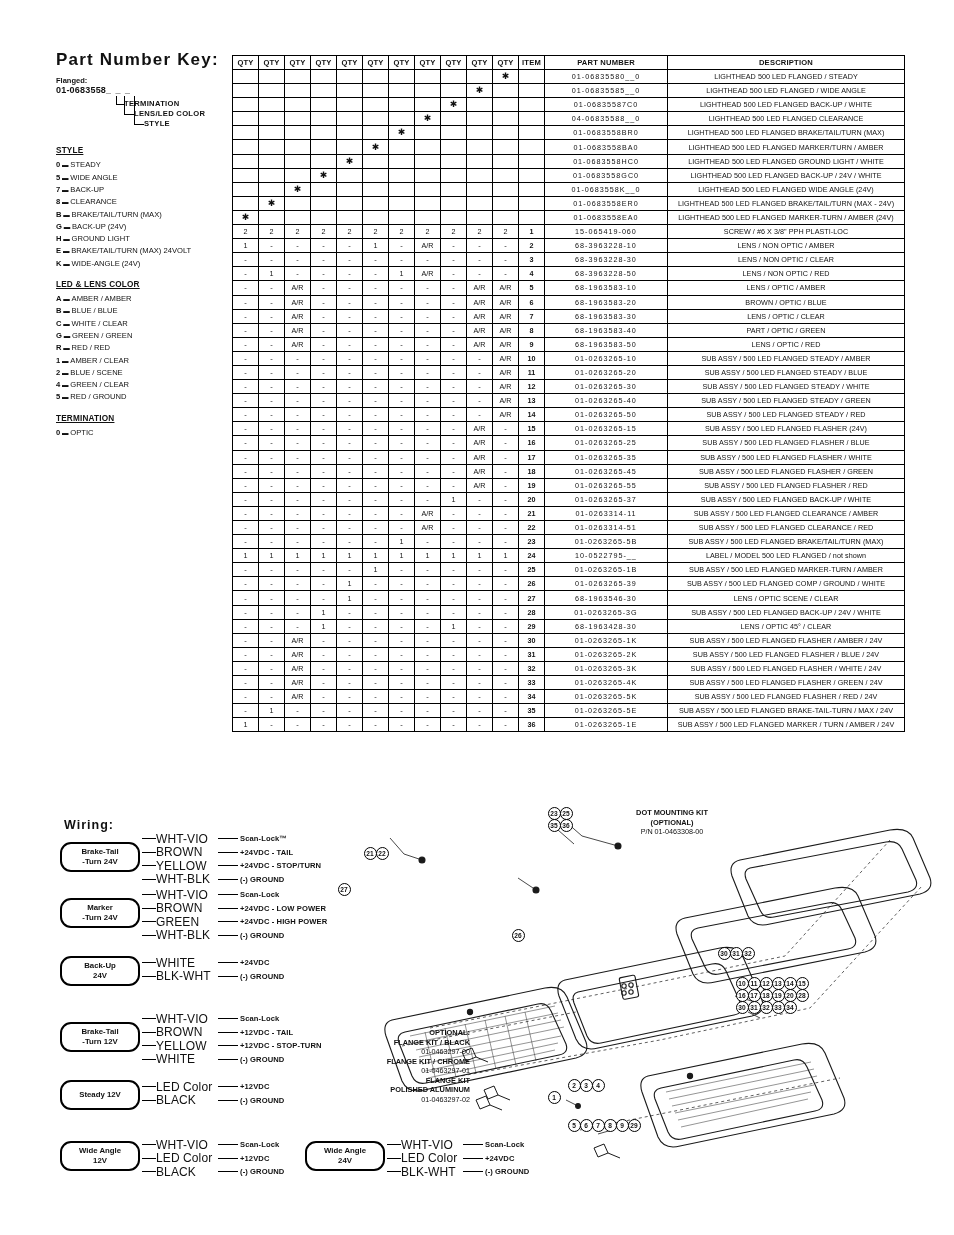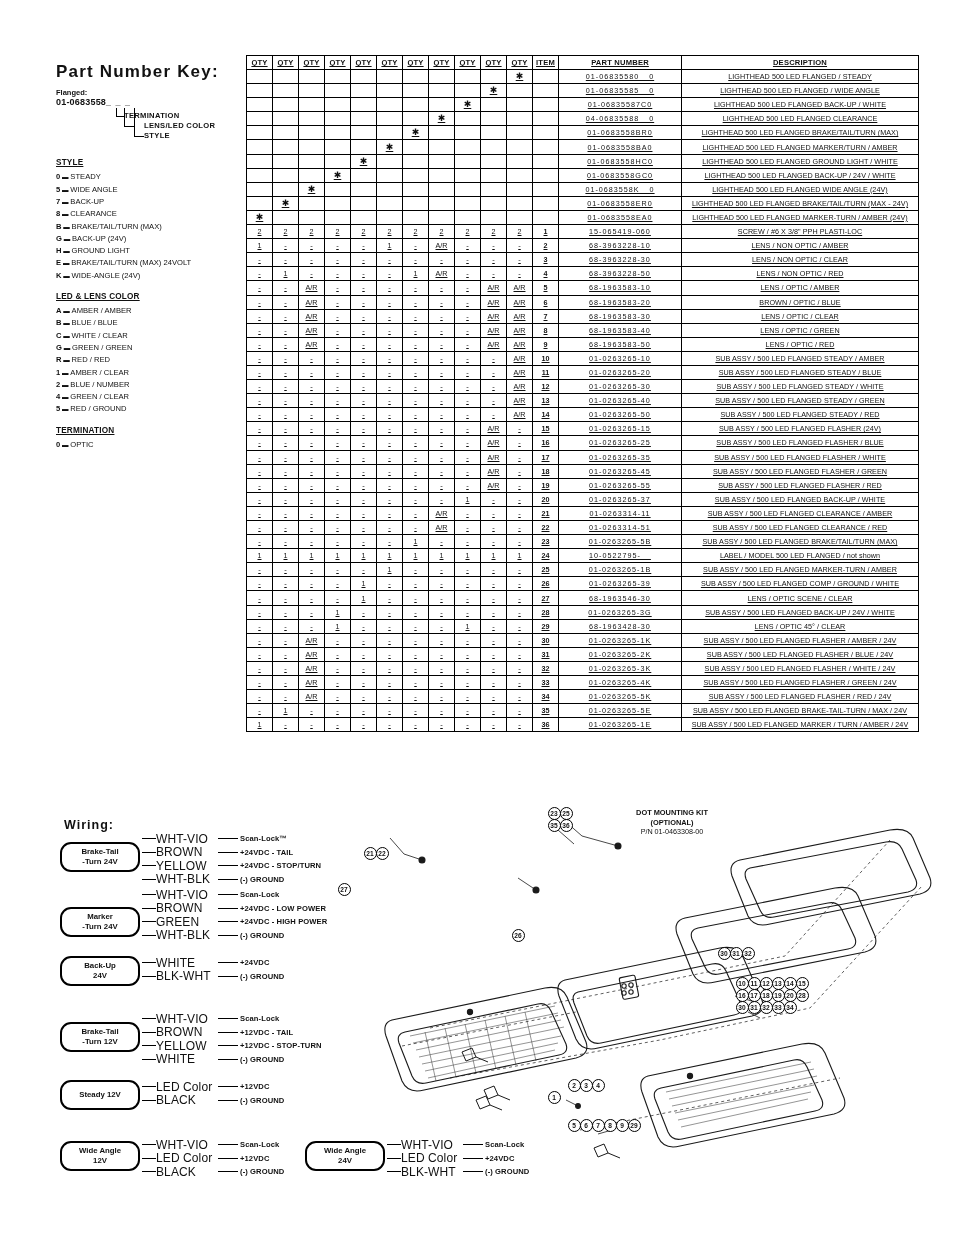--- a/index.html
+++ b/index.html
@@ -8,37 +8,37 @@
     width: 954px; height: 1235px;
     background: #ffffff;
     font-family: "Liberation Sans", sans-serif;
     color: #111;
     position: relative;
     overflow: hidden;
   }
 
   
   #key-panel { position:absolute; left:56px; top:50px; width:185px; }
-  .key-title { font-size:17px; font-weight:bold; letter-spacing:1.2px; margin:12px 0 6px 0; }
+  .key-title { font-size:17px; font-weight:bold; letter-spacing:1.2px; margin:0 0 6px 0; }
   .flanged-lbl { font-size:7.5px; font-weight:bold; line-height:1.25; }
   .flanged-num { font-size:9px; font-weight:bold; letter-spacing:0.2px; }
   .pn-under { letter-spacing:1px; font-weight:bold; }
 
   .bracket-block { position:relative; height:40px; margin-top:1px; }
   .bracket-block .lead { position:absolute; border-left:1.6px solid #000; }
   .bracket-block .horiz { position:absolute; border-top:1.6px solid #000; }
   .bl { position:absolute; font-size:7.6px; font-weight:bold; letter-spacing:0.3px; }
 
   .sec-head { font-size:8.2px; font-weight:bold; text-decoration:underline; margin:10px 0 4px 0; letter-spacing:0.2px;}
   .kv { font-size:7.6px; line-height:1.62; }
   .kv b { font-weight:bold; }
   .kv .eq { font-size:6.5px; }
 
   
-  #parts-table-wrap { position:absolute; left:246px; top:55px; width:652px;text-decoration:underline; }
+  #parts-table-wrap { position:absolute; left:232px; top:55px; width:652px; }
   table.parts { border-collapse:collapse; width:652px; table-layout:fixed; }
   table.parts th, table.parts td {
     border:1px solid #000; padding:0; margin:0;
     font-size:7.2px; text-align:center; height:14.1px; line-height:13px;
     vertical-align:middle;
   }
   table.parts th { font-weight:bold; font-size:7.6px; height:13px; letter-spacing:0.2px;}
   col.qty { width:26px; }
   col.item { width:26px; }
   col.pn { width:123px; }
@@ -87,21 +87,21 @@
     <span>01-0683558</span><span class="pn-under">_ _ _</span>
   </div>
 
   <div class="bracket-block">
     <div class="lead" style="left:78px; top:0px; height:28px;"></div>
     <div class="horiz" style="left:78px; top:28px; width:10px;"></div>
     <div class="bl" style="left:88px; top:23px;">STYLE</div>
 
     <div class="lead" style="left:68px; top:0px; height:18px;"></div>
     <div class="horiz" style="left:68px; top:18px; width:10px;"></div>
-    <div class="bl" style="left:88px; top:13px;">LENS/LED COLOR</div>
+    <div class="bl" style="left:78px; top:13px;">LENS/LED COLOR</div>
 
     <div class="lead" style="left:60px; top:0px; height:8px;"></div>
     <div class="horiz" style="left:60px; top:8px; width:8px;"></div>
     <div class="bl" style="left:68px; top:3px;">TERMINATION</div>
   </div>
 
   <div class="sec-head">STYLE</div>
   <div id="style-list">
       <div class="kv"><b>0</b><span class="eq"> ▬ </span><span>STEADY</span></div>
       <div class="kv"><b>5</b><span class="eq"> ▬ </span><span>WIDE ANGLE</span></div>
@@ -115,21 +115,21 @@
     </div>
 
   <div class="sec-head">LED &amp; LENS COLOR</div>
   <div id="color-list">
       <div class="kv"><b>A</b><span class="eq"> ▬ </span><span>AMBER / AMBER</span></div>
       <div class="kv"><b>B</b><span class="eq"> ▬ </span><span>BLUE / BLUE</span></div>
       <div class="kv"><b>C</b><span class="eq"> ▬ </span><span>WHITE / CLEAR</span></div>
       <div class="kv"><b>G</b><span class="eq"> ▬ </span><span>GREEN / GREEN</span></div>
       <div class="kv"><b>R</b><span class="eq"> ▬ </span><span>RED / RED</span></div>
       <div class="kv"><b>1</b><span class="eq"> ▬ </span><span>AMBER / CLEAR</span></div>
-      <div class="kv"><b>2</b><span class="eq"> ▬ </span><span>BLUE / NUMBER</span></div>
+      <div class="kv"><b>2</b><span class="eq"> ▬ </span><span>BLUE / SCENE</span></div>
       <div class="kv"><b>4</b><span class="eq"> ▬ </span><span>GREEN / CLEAR</span></div>
       <div class="kv"><b>5</b><span class="eq"> ▬ </span><span>RED / GROUND</span></div>
     </div>
 
   <div class="sec-head">TERMINATION</div>
   <div id="term-list">
       <div class="kv"><b>0</b><span class="eq"> ▬ </span><span>OPTIC</span></div>
     </div>
 </div>
 
@@ -465,21 +465,21 @@
           <td><span class="dash">-</span></td>
           <td><span class="dash">-</span></td>
           <td><span class="dash">-</span></td>
           <td><span class="dash">-</span></td>
           <td><span class="dash">-</span></td>
           <td><span class="dash">-</span></td>
           <td>A/R</td>
           <td>A/R</td>
           <td class="item">8</td>
           <td class="pn">68-1963583-40</td>
-          <td class="desc">LENS / OPTIC / GREEN</td>
+          <td class="desc">PART / OPTIC / GREEN</td>
         </tr>
         <tr>
           <td><span class="dash">-</span></td>
           <td><span class="dash">-</span></td>
           <td>A/R</td>
           <td><span class="dash">-</span></td>
           <td><span class="dash">-</span></td>
           <td><span class="dash">-</span></td>
           <td><span class="dash">-</span></td>
           <td><span class="dash">-</span></td>
@@ -954,21 +954,21 @@
         </div>
         <div class="wrow">
           <div class="wlead"></div>
           <div class="wname">WHT-BLK</div>
           <div class="wdash"></div>
           <div class="wval">(-) GROUND</div>
         </div>
       </div>
     </div>
     <div class="wblock" style="left: 60px; top: 888px;">
-      <div class="wpill" style="margin-top: 19px;">
+      <div class="wpill" style="margin-top: 10px;">
         <div>Marker</div>
         <div>-Turn 24V</div>
       </div>
       <div class="wrows">
         <div class="wrow">
           <div class="wlead"></div>
           <div class="wname">WHT-VIO</div>
           <div class="wdash"></div>
           <div class="wval">Scan-Lock</div>
         </div>
@@ -1191,20 +1191,30 @@
       </g>
     </g>
   </svg>
 
   <div class="lbl" style="left:272px; top:8px; width:140px;">
     <div>DOT MOUNTING KIT</div>
     <div>(OPTIONAL)</div>
     <div class="pn">P/N 01-0463308-00</div>
   </div>
 
+  <div class="lbl" style="left:-30px; top:228px; width:170px; text-align:right;">
+    <div>OPTIONAL:</div>
+    <div>FLANGE KIT / BLACK</div>
+    <div class="pn">01-0463297-00</div>
+    <div>FLANGE KIT / CHROME</div>
+    <div class="pn">01-0463297-01</div>
+    <div>FLANGE KIT</div>
+    <div>POLISHED ALUMINUM</div>
+    <div class="pn">01-0463297-02</div>
+  </div>
 
   <div id="callout-layer">
       <div style="position: absolute; left: 218px; top: 8px;">
         <div style="display: flex; margin-top: -1px;">
           <div class="callout" style="position: relative; margin: 0px -0.5px;">23</div>
           <div class="callout" style="position: relative; margin: 0px -0.5px;">25</div>
         </div>
         <div style="display: flex; margin-top: -1px;">
           <div class="callout" style="position: relative; margin: 0px -0.5px;">35</div>
           <div class="callout" style="position: relative; margin: 0px -0.5px;">36</div>

